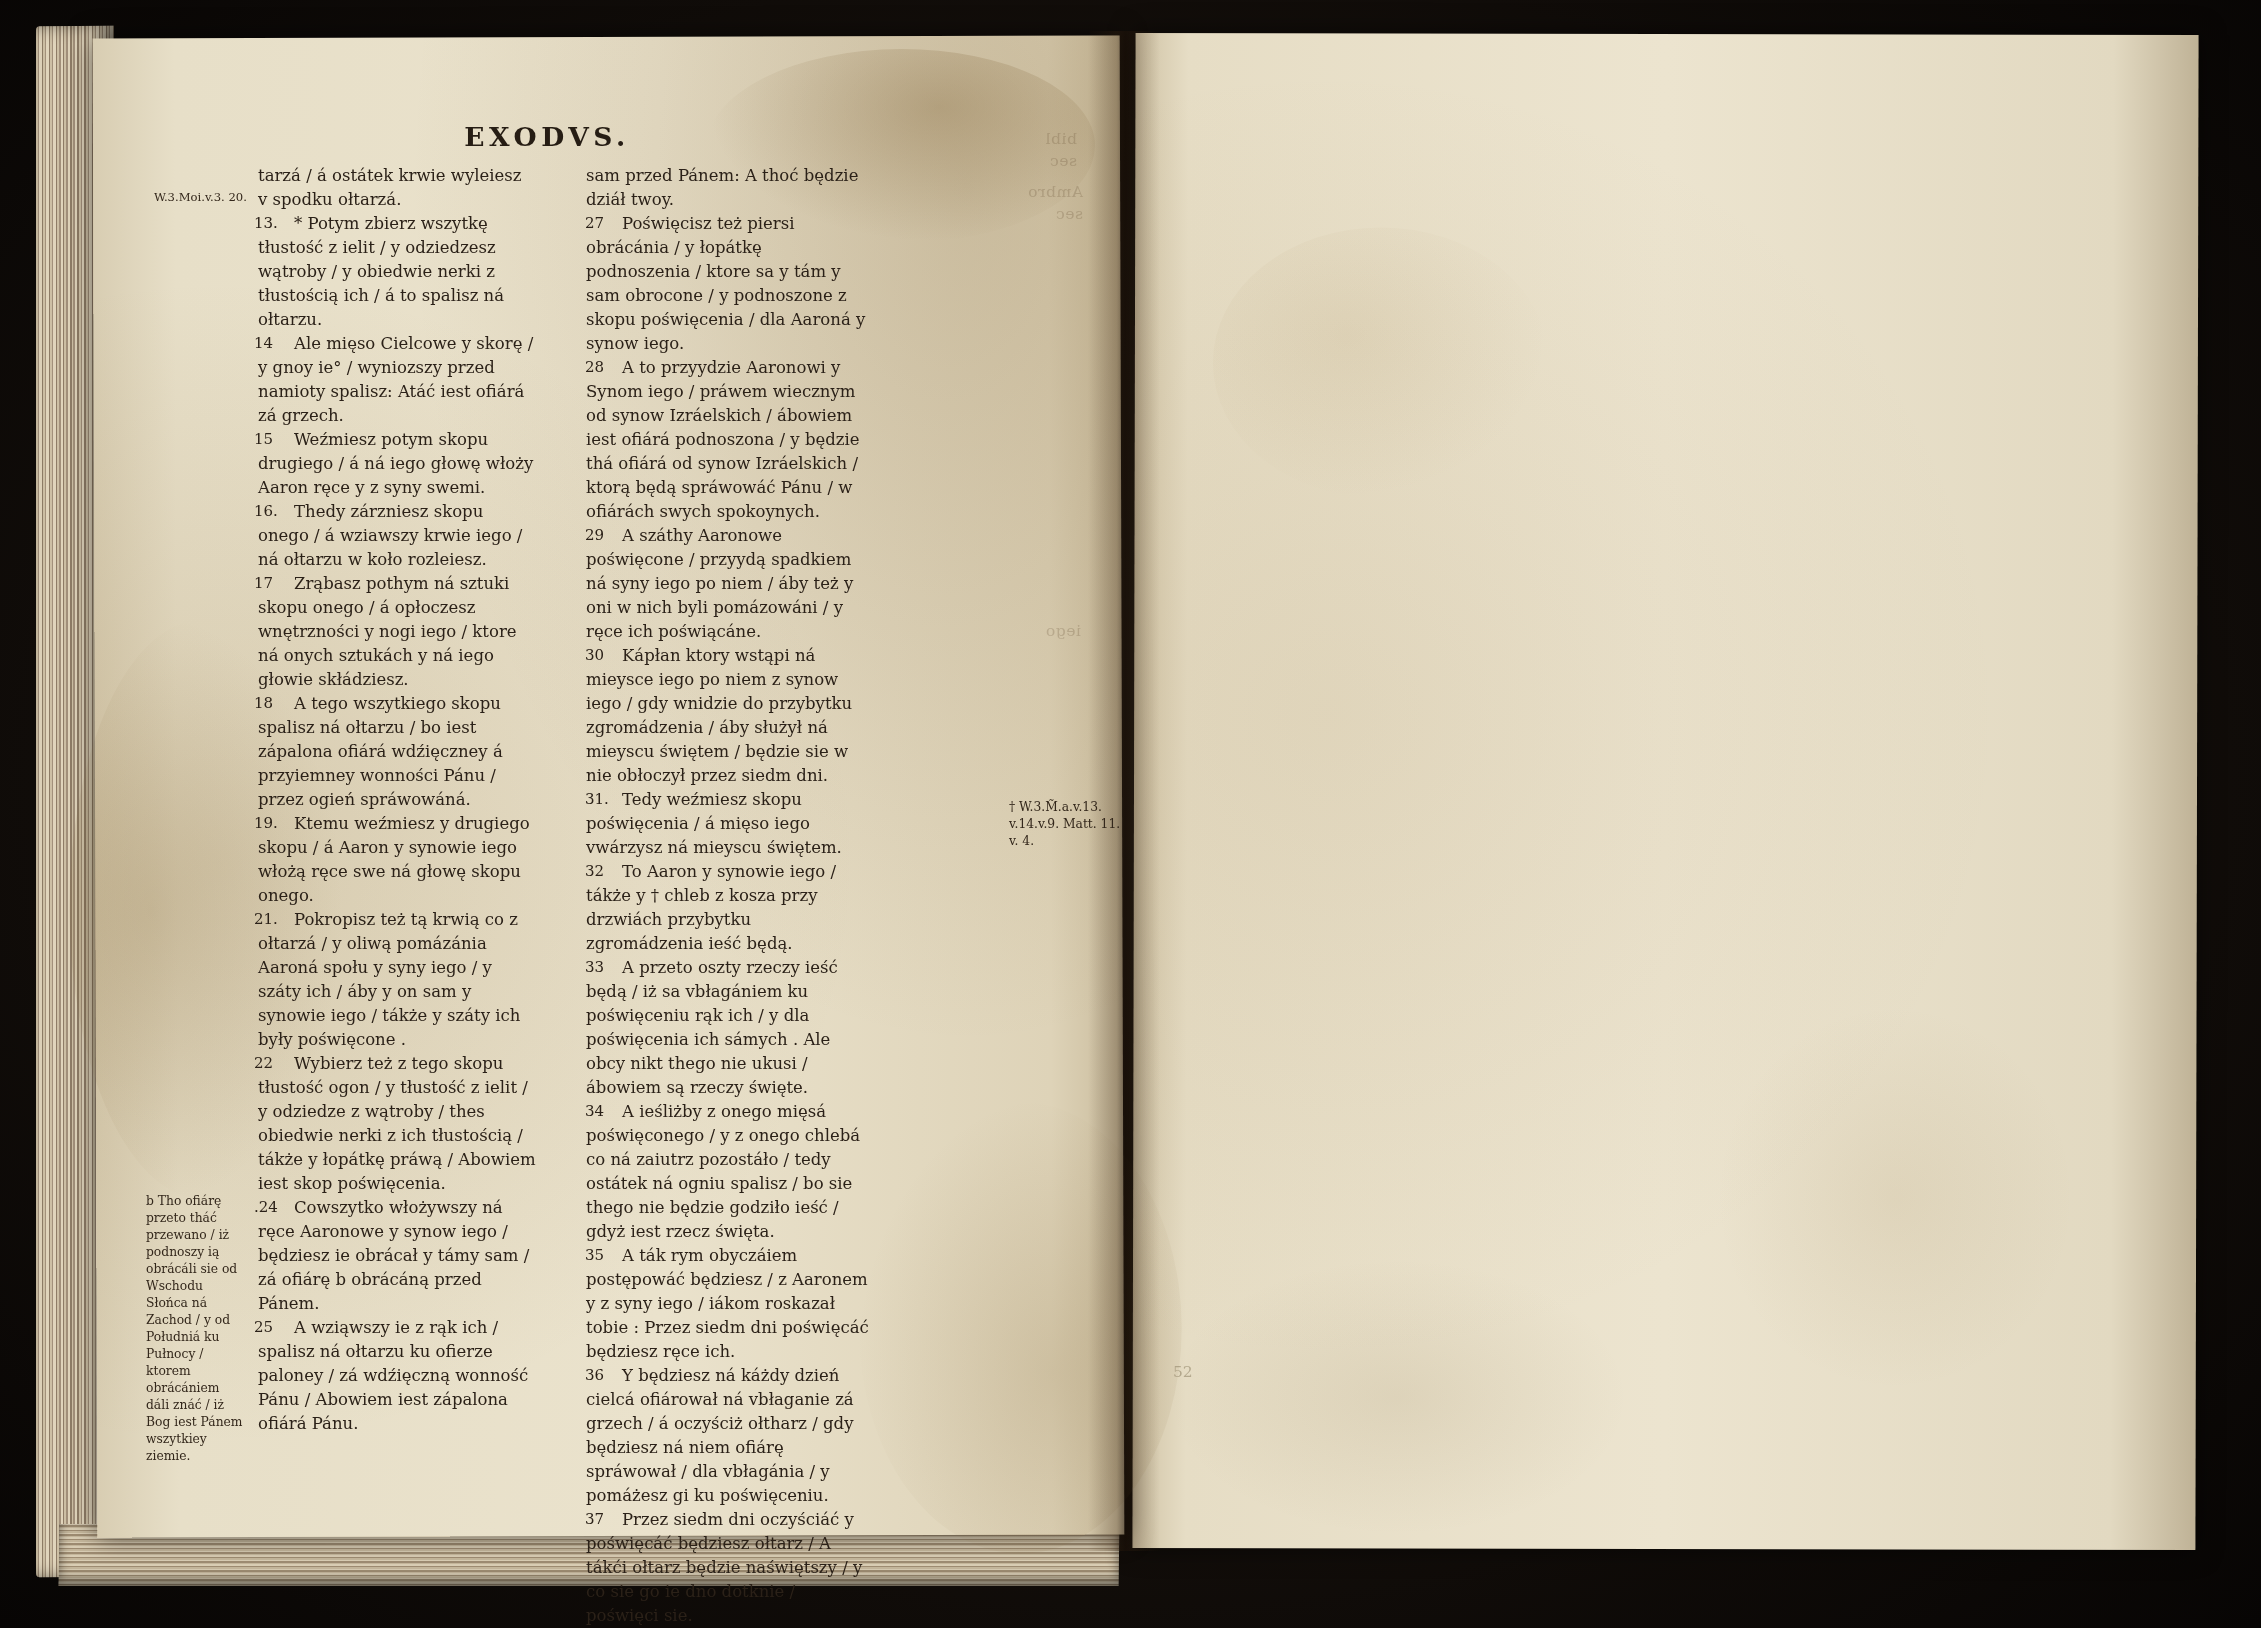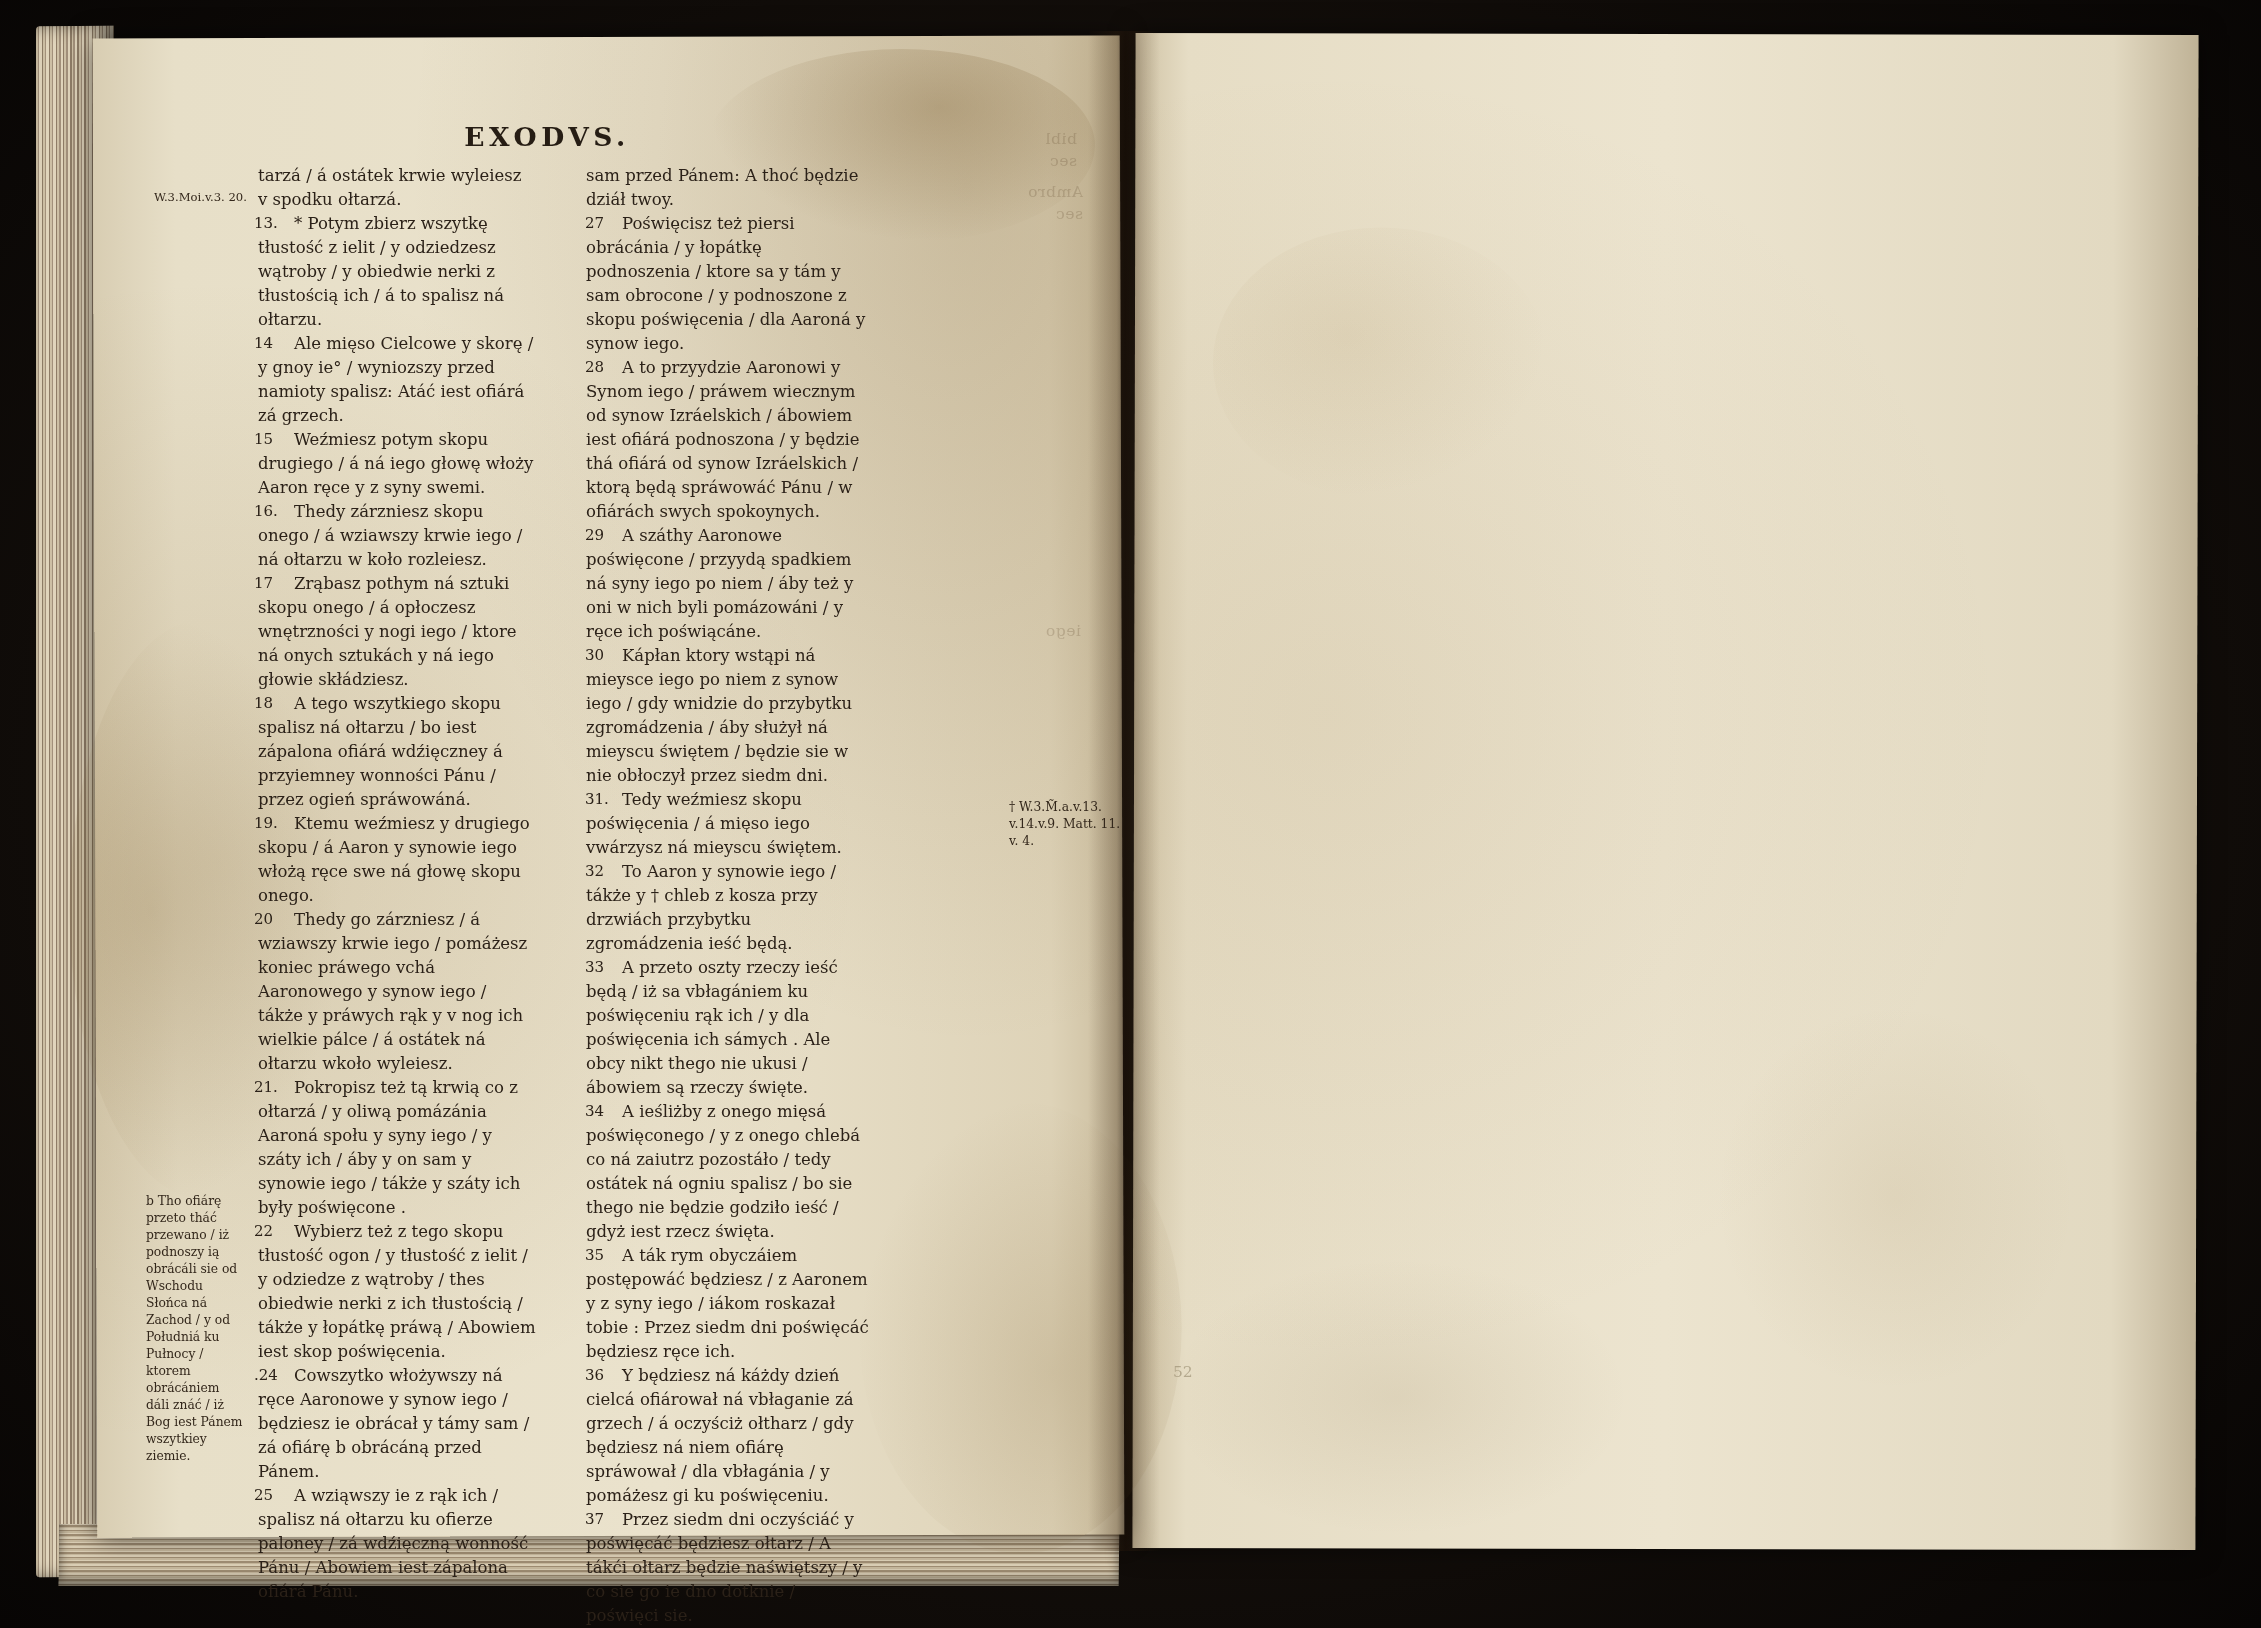--- a/index.html
+++ b/index.html
@@ -241,21 +241,20 @@
 
       <div class="col" id="col-a">
           <p class="verse"><span>tarzá / á ostátek krwie wyleiesz v spodku ołtarzá.</span></p>
           <p class="verse indent"><span class="vnum left">13.</span><span>* Potym zbierz wszytkę tłustość z ielit / y odziedzesz wątroby / y obiedwie nerki z tłustością ich / á to spalisz ná ołtarzu.</span></p>
           <p class="verse indent"><span class="vnum left">14</span><span>Ale mięso Cielcowe y skorę / y gnoy ie° / wyniozszy przed namioty spalisz: Atáć iest ofiárá zá grzech.</span></p>
           <p class="verse indent"><span class="vnum left">15</span><span>Weźmiesz potym skopu drugiego / á ná iego głowę włoży Aaron ręce y z syny swemi.</span></p>
           <p class="verse indent"><span class="vnum left">16.</span><span>Thedy zárzniesz skopu onego / á wziawszy krwie iego / ná ołtarzu w koło rozleiesz.</span></p>
           <p class="verse indent"><span class="vnum left">17</span><span>Zrąbasz pothym ná sztuki skopu onego / á opłoczesz wnętrzności y nogi iego / ktore ná onych sztukách y ná iego głowie skłádziesz.</span></p>
           <p class="verse indent"><span class="vnum left">18</span><span>A tego wszytkiego skopu spalisz ná ołtarzu / bo iest zápalona ofiárá wdźięczney á przyiemney wonności Pánu / przez ogień spráwowáná.</span></p>
           <p class="verse indent"><span class="vnum left">19.</span><span>Ktemu weźmiesz y drugiego skopu / á Aaron y synowie iego włożą ręce swe ná głowę skopu onego.</span></p>
-          <p class="verse indent"><span class="vnum left">20</span><span>Thedy go zárzniesz / á wziawszy krwie iego / pomáżesz koniec práwego vchá Aaronowego y synow iego / tákże y práwych rąk y v nog ich wielkie pálce / á ostátek ná ołtarzu wkoło wyleiesz.</span></p>
           <p class="verse indent"><span class="vnum left">21.</span><span>Pokropisz też tą krwią co z ołtarzá / y oliwą pomázánia Aaroná społu y syny iego / y száty ich / áby y on sam y synowie iego / tákże y száty ich były poświęcone .</span></p>
           <p class="verse indent"><span class="vnum left">22</span><span>Wybierz też z tego skopu tłustość ogon / y tłustość z ielit / y odziedze z wątroby / thes obiedwie nerki z ich tłustością / tákże y łopátkę práwą / Abowiem iest skop poświęcenia.</span></p>
           <p class="verse indent"><span class="vnum left">.24</span><span>Cowszytko włożywszy ná ręce Aaronowe y synow iego / będziesz ie obrácał y támy sam / zá ofiárę b obrácáną przed Pánem.</span></p>
           <p class="verse indent"><span class="vnum left">25</span><span>A wziąwszy ie z rąk ich / spalisz ná ołtarzu ku ofierze paloney / zá wdźięczną wonność Pánu / Abowiem iest zápalona ofiárá Pánu.</span></p>
         </div>
       <div class="col" id="col-b">
           <p class="verse"><span>sam przed Pánem: A thoć będzie dziáł twoy.</span></p>
           <p class="verse indent"><span class="vnum right">27</span><span>Poświęcisz też piersi obrácánia / y łopátkę podnoszenia / ktore sa y tám y sam obrocone / y podnoszone z skopu poświęcenia / dla Aaroná y synow iego.</span></p>
           <p class="verse indent"><span class="vnum right">28</span><span>A to przyydzie Aaronowi y Synom iego / práwem wiecznym od synow Izráelskich / ábowiem iest ofiárá podnoszona / y będzie thá ofiárá od synow Izráelskich / ktorą będą spráwowáć Pánu / w ofiárách swych spokoynych.</span></p>
           <p class="verse indent"><span class="vnum right">29</span><span>A száthy Aaronowe poświęcone / przyydą spadkiem ná syny iego po niem / áby też y oni w nich byli pomázowáni / y ręce ich poświącáne.</span></p>

